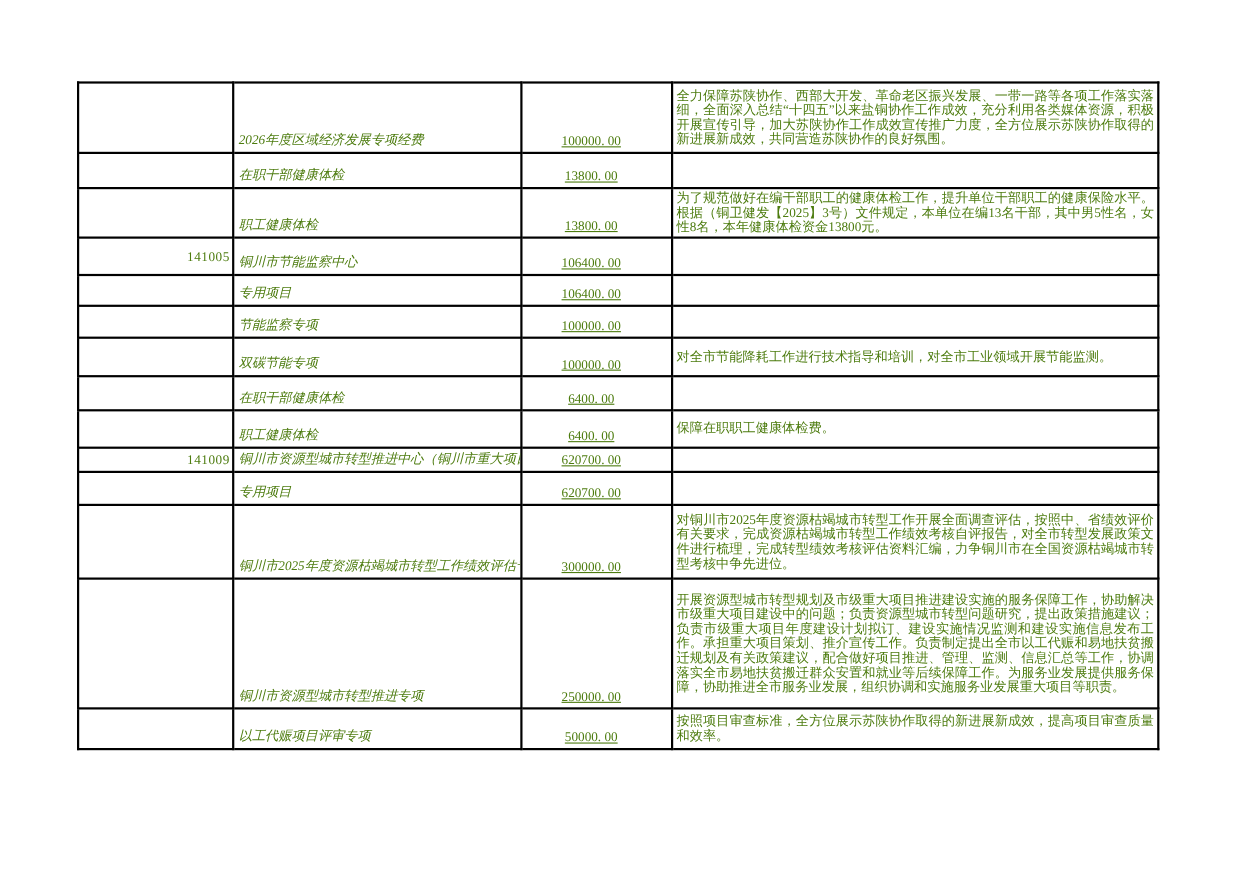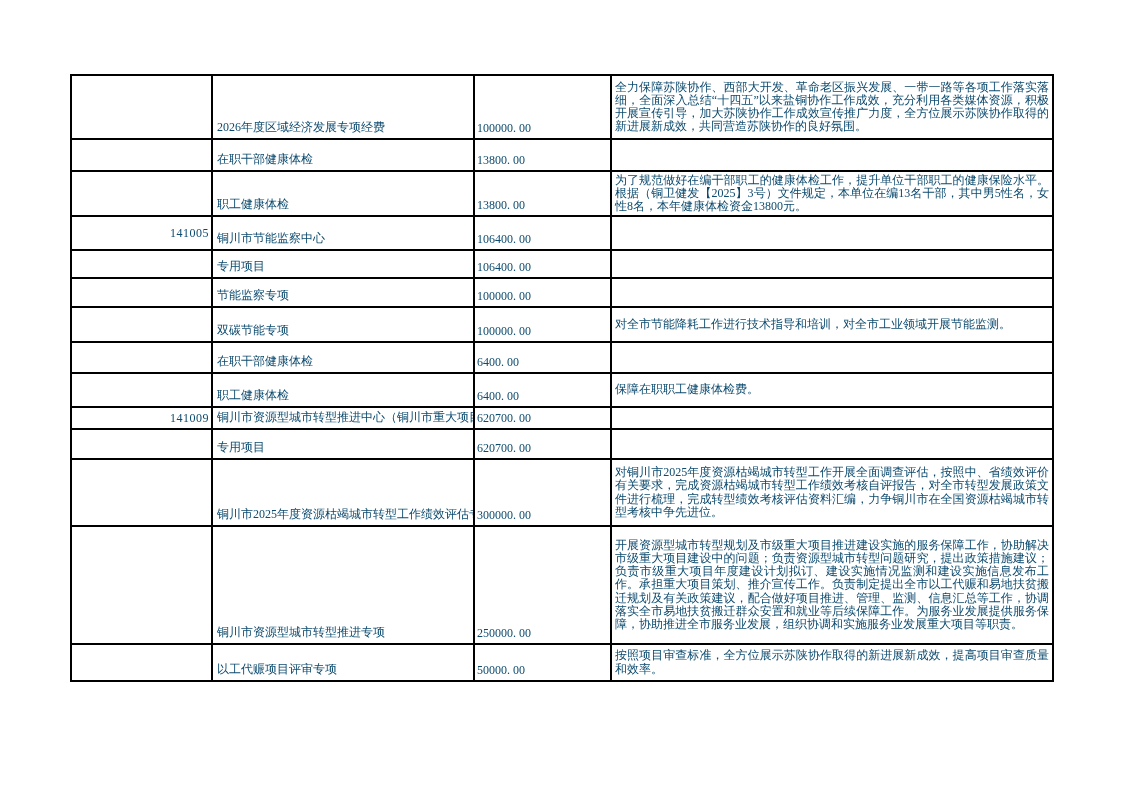--- a/index.html
+++ b/index.html
@@ -20,41 +20,43 @@
     position: absolute;
     left: 70px;
     top: 74px;
     width: 982px;
     border-collapse: collapse;
     table-layout: fixed;
   }
   table.budget td {
     border: 2px solid #000000;
     font-size: 12px;
-    color: #0c4a6e;
+    color: #4d7c0f;
     overflow: hidden;
     box-sizing: border-box;
   }
   td.code {
     text-align: right;
     vertical-align: middle;
     padding: 0 2px;
     white-space: nowrap;
     letter-spacing: 0.5px;
   }
   td.name {
     vertical-align: bottom;
     white-space: nowrap;
     padding: 1px 0 2px 4px;
+    font-style: italic;
   }
   td.amount {
-    text-align: left;
+    text-align: center;
     vertical-align: bottom;
     white-space: nowrap;
     padding: 0 12px 2px 2px;
+    text-decoration: underline;
   }
   td.description {
     vertical-align: middle;
     text-align: justify;
     line-height: 13.2px;
     padding: 1px 3px;
   }
 </style>
 </head>
 <body>

